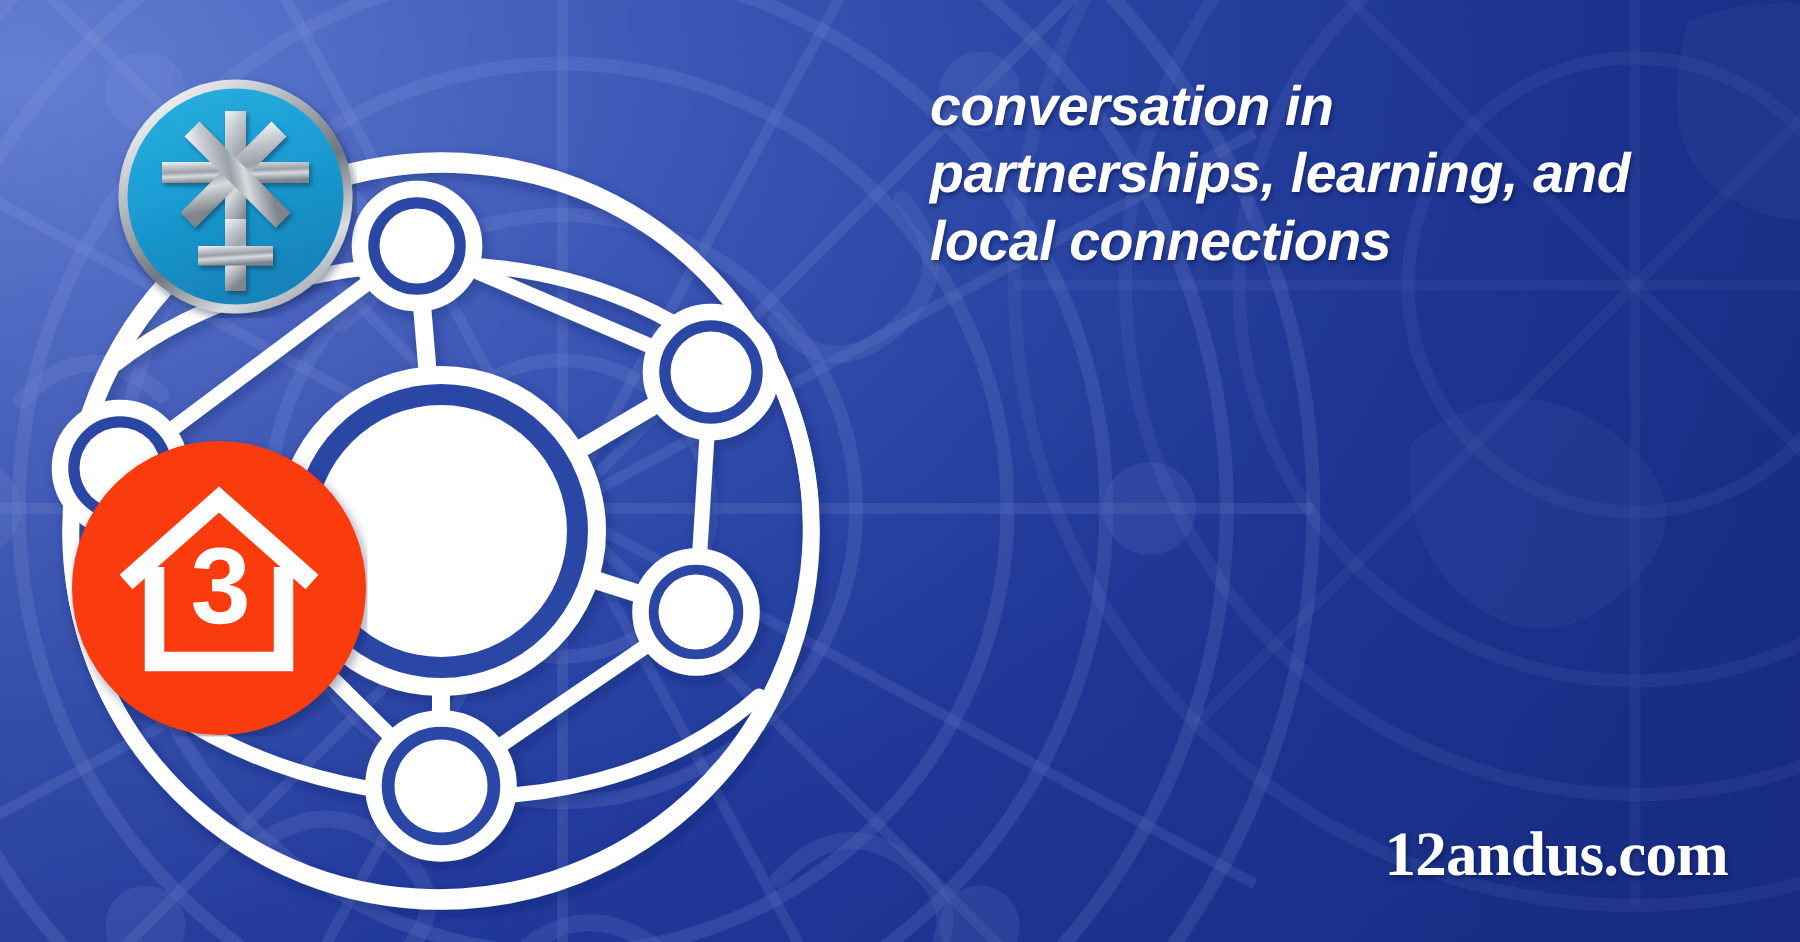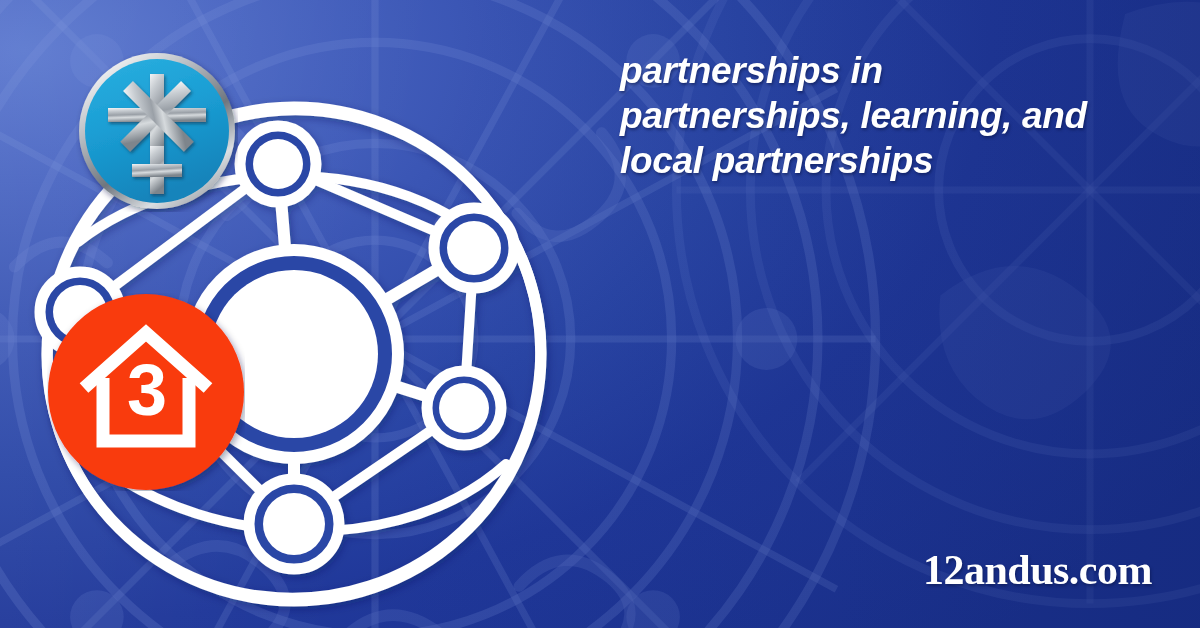--- a/index.html
+++ b/index.html
@@ -295,21 +295,21 @@
     <circle cx="99" cy="99" r="98" fill="#f93a0c" filter="url(#house-shadow)"></circle>
     <g fill="none" stroke="#ffffff" stroke-width="13" stroke-linejoin="miter">
       <path d="M 37 95 L 99 40 L 161 95"></path>
       <path d="M 56 85 L 56 148 L 142 148 L 142 85"></path>
     </g>
     <text x="100" y="122" text-anchor="middle" font-family="Liberation Sans, sans-serif" font-size="72" font-weight="bold" fill="#ffffff">3</text>
   </svg>
 
   <div id="text-block">
     <p id="subhead">
-      <span class="sh-line">partnerships in</span>
+      <span class="sh-line">conversation in</span>
       <span class="sh-line">partnerships, learning, and</span>
-      <span class="sh-line">local partnerships</span>
+      <span class="sh-line">local connections</span>
     </p>
   </div>
 
   <div id="site-url">12andus.com</div>
 
 </div>
 
 </body></html>

